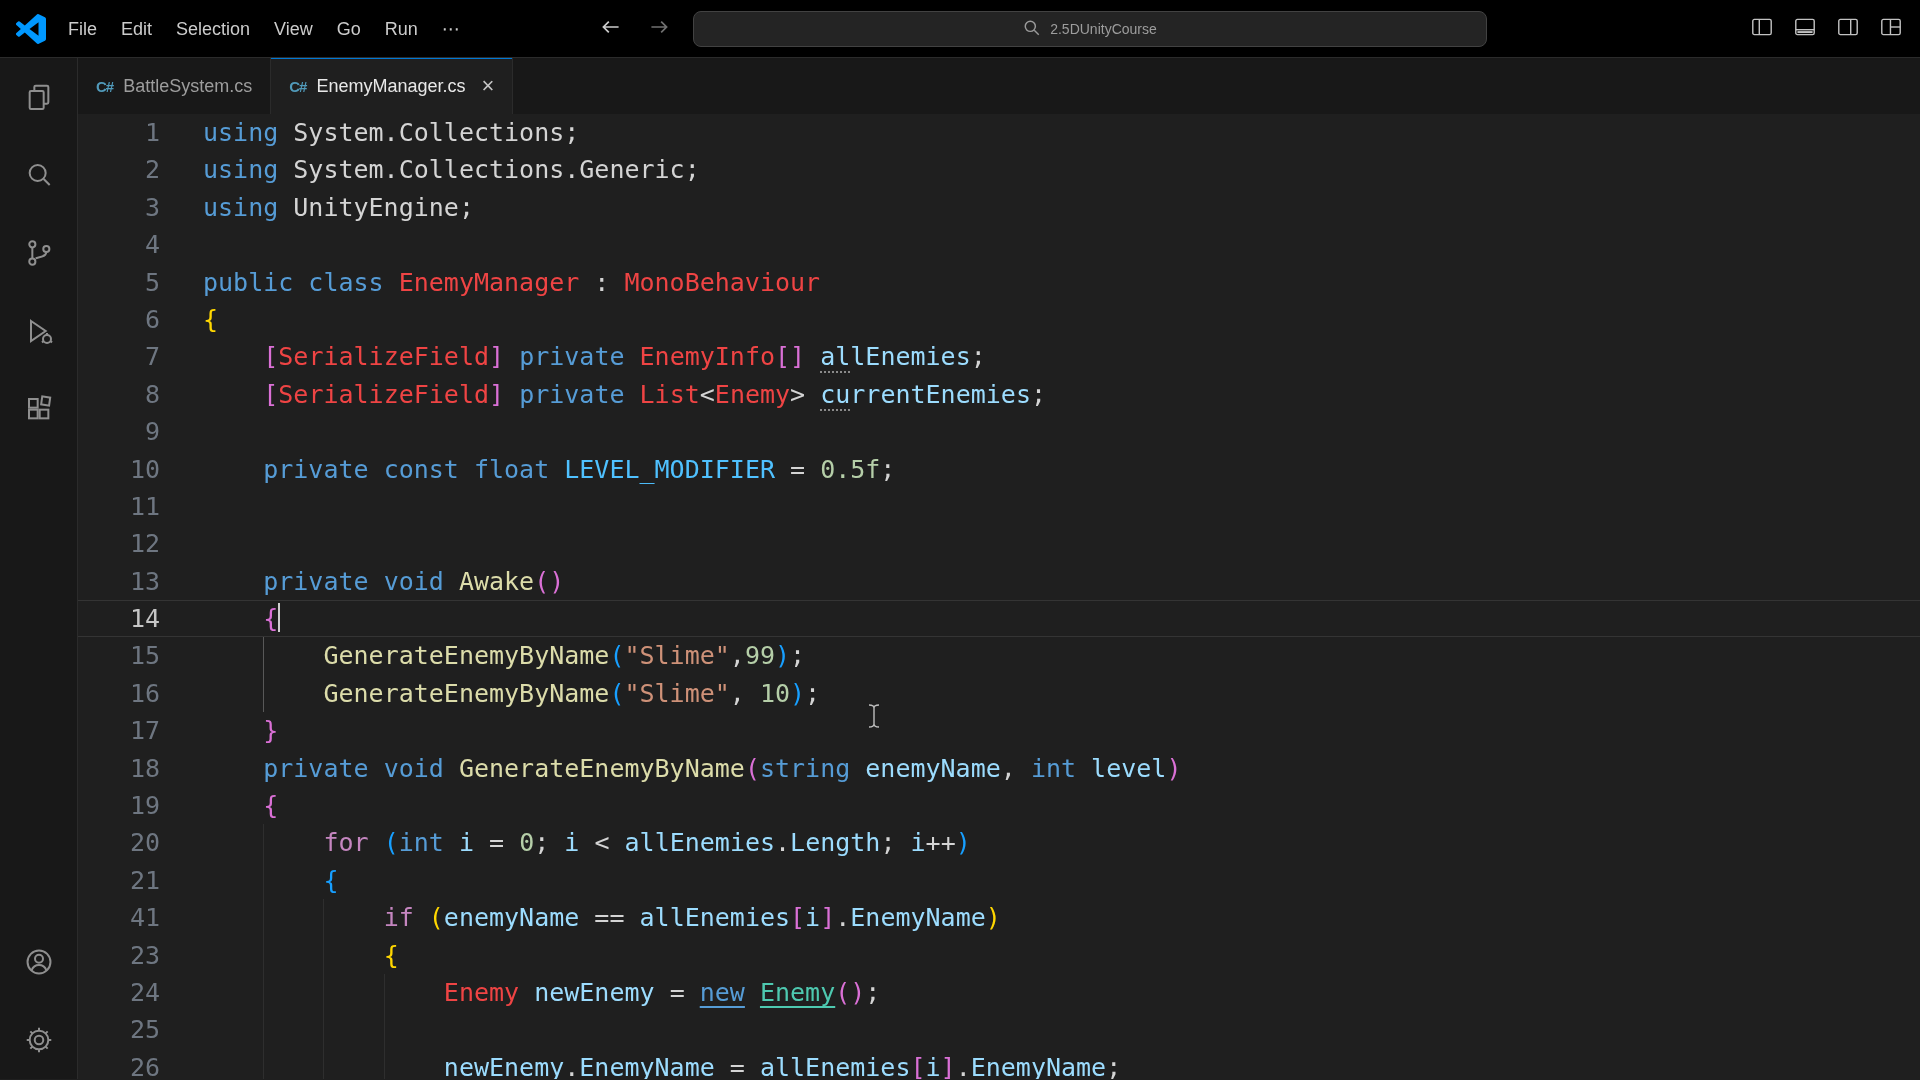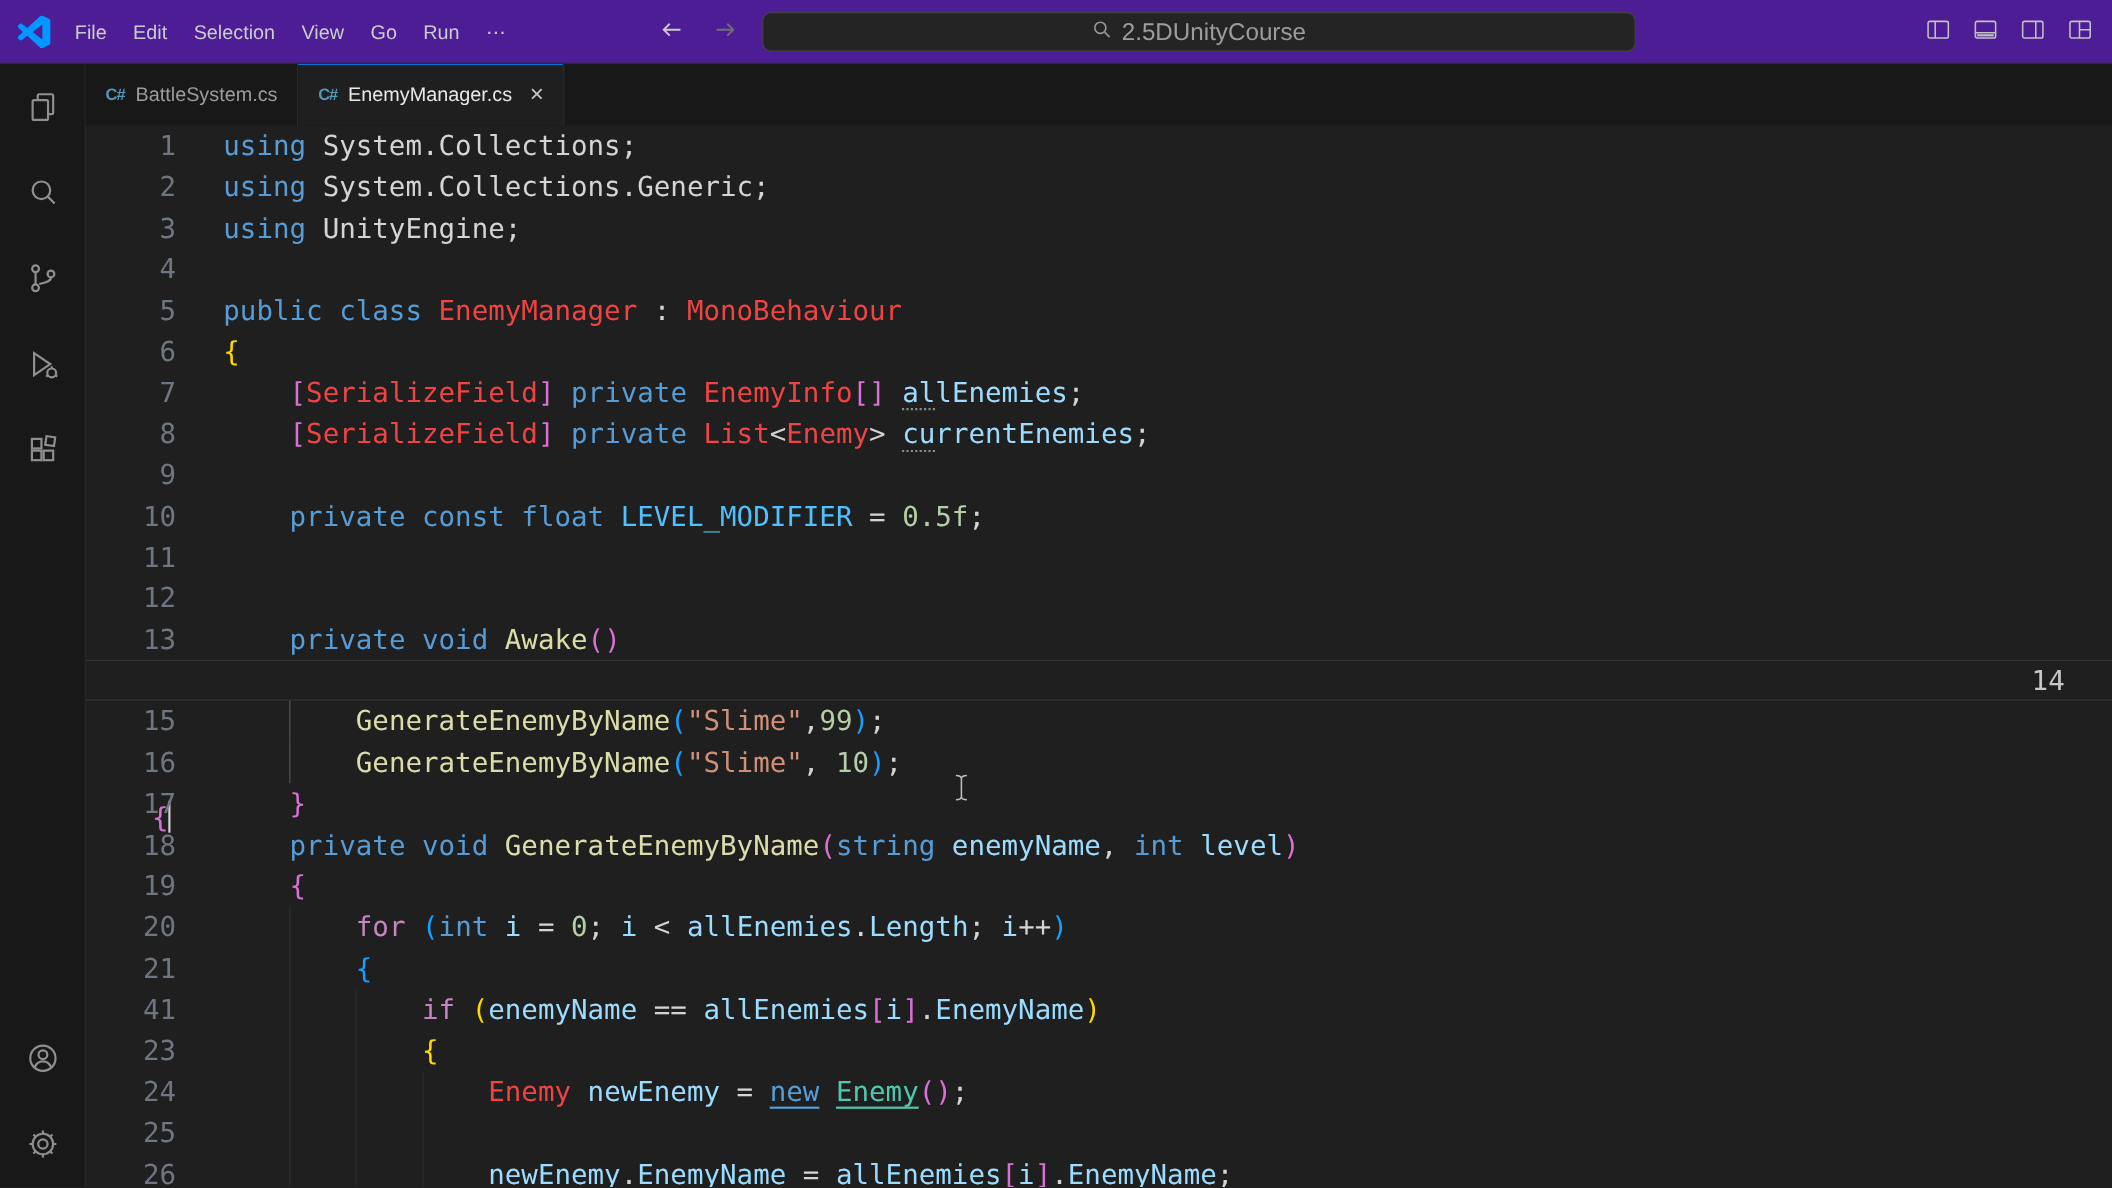--- a/index.html
+++ b/index.html
@@ -1,29 +1,29 @@
 <!DOCTYPE html>
 <html><head>
 <meta charset="utf-8">
 <style>
   * { margin:0; padding:0; box-sizing:border-box; }
   html,body { width:1920px; height:1080px; overflow:hidden; background:#1f1f1f;
               font-family:"Liberation Sans", sans-serif; }
 
   
-  .titlebar { position:relative; height:58px; background:#4c1d95;
+  .titlebar { position:relative; height:58px; background:#000000;
               border-bottom:1px solid #2b2b2b; }
   .logo { position:absolute; left:16px; top:14px; width:30px; height:30px; }
   .menus { position:absolute; left:56px; top:0; height:58px; display:flex; align-items:center; }
   .menu-item { color:#cccccc; font-size:18px; padding:7px 12px; border-radius:6px; cursor:default; }
   .nav-arrows { position:absolute; left:598px; top:0; height:58px; display:flex; gap:22px; align-items:center; }
   .command-center { position:absolute; left:693px; top:11px; width:794px; height:36px;
                     background:#242424; border:1px solid #424242; border-radius:8px;
                     display:flex; align-items:center; justify-content:center; gap:9px;
-                    color:#9d9d9d; font-size:22px; }
+                    color:#9d9d9d; font-size:14px; }
   .layout-controls { position:absolute; right:16px; top:0; height:58px; display:flex; gap:17px; align-items:center; }
 
   
   .main { display:flex; height:1021px; }
 
   
   .activitybar { width:78px; background:#181818; border-right:1px solid #2b2b2b;
                  display:flex; flex-direction:column; }
   .ab-item { height:78px; display:flex; align-items:center; justify-content:center; }
   .ab-spacer { flex:1; }
@@ -36,21 +36,21 @@
   .tab { display:flex; align-items:center; gap:10px; padding:0 18px; height:56px;
          font-size:18px; color:#9d9d9d; border-right:1px solid #2b2b2b; position:relative; cursor:default; }
   .tab.active { background:#1f1f1f; color:#e8e8e8; box-shadow:inset 0 1px 0 #0078d4; }
   .tab-icon { color:#519aba; font-weight:bold; font-size:15px; letter-spacing:-1px; }
   .tab-close { color:#c5c5c5; font-size:22px; line-height:22px; margin-left:6px; }
 
   
   .editor { flex:1; overflow:hidden; position:relative; }
   .line { height:37.4px; line-height:37.4px; position:relative; display:flex;
           font-family:"DejaVu Sans Mono", monospace; font-size:25px; }
-  .line.current { box-shadow:inset 0 1px 0 #343434, inset 0 -1px 0 #343434;flex-direction:column; }
+  .line.current { box-shadow:inset 0 1px 0 #343434, inset 0 -1px 0 #343434; }
   .num { flex:0 0 125px; padding-right:43px; text-align:right; color:#6e7681; user-select:none; }
   .line.current .num { color:#c6c6c6; }
   .code { white-space:pre; }
   .guide { position:absolute; top:0; bottom:0; width:1px; background:#2e2e2e; }
   .guide.active { background:#585858; }
 
   
   .tk-kw    { color:#569cd6; }
   .tk-kwu   { color:#569cd6; text-decoration:underline; text-underline-offset:5px; text-decoration-thickness:1.5px; }
   .tk-ctrl  { color:#c586c0; }

